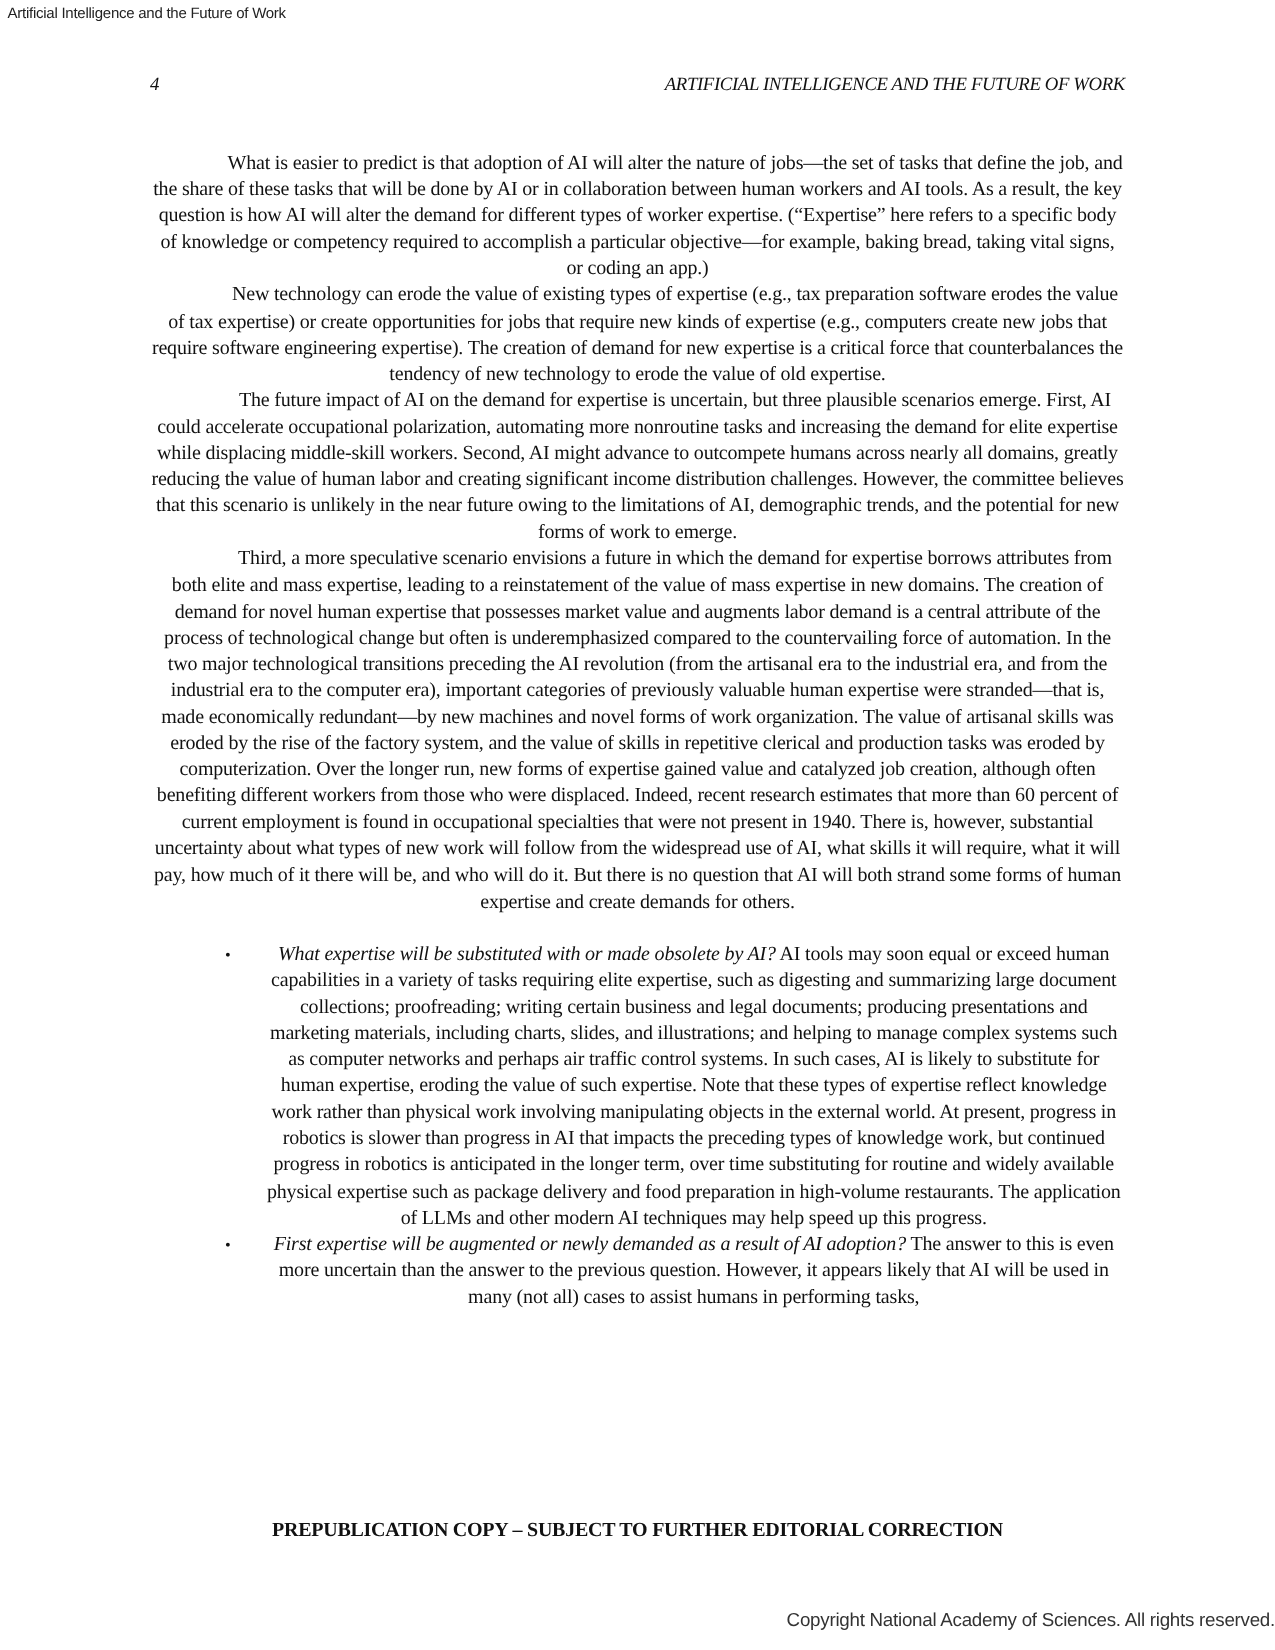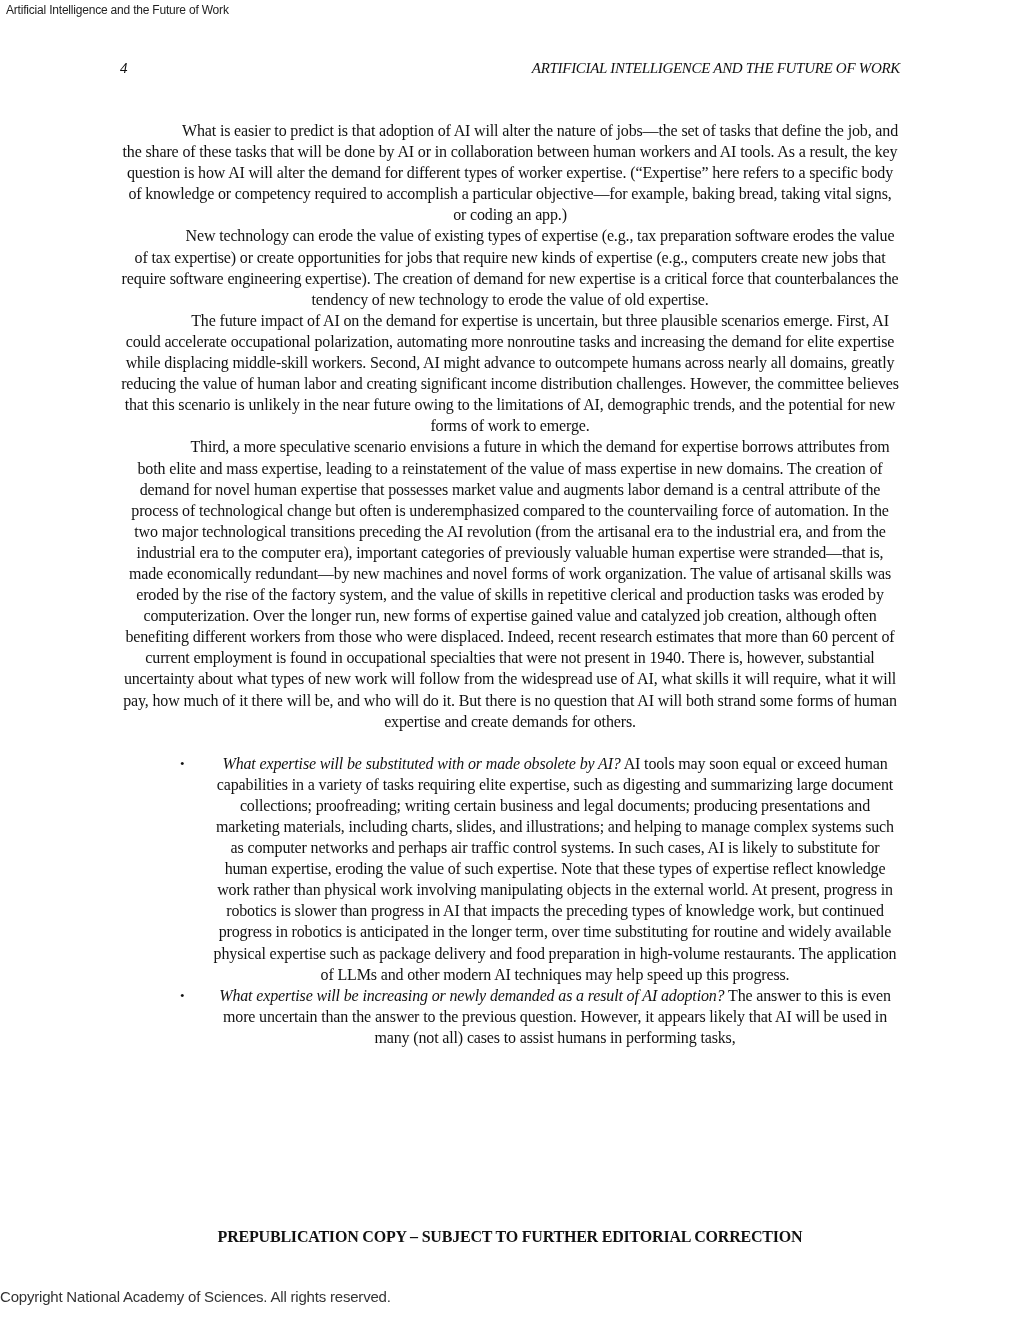--- a/index.html
+++ b/index.html
@@ -27,24 +27,23 @@
     .bullets { list-style: none; margin: 21px 0 0 0; padding: 0 0 0 90px; }
     .bullets li { position: relative; margin: 0; }
     .bullets li .bullet {
       position: absolute; left: -30px; top: 0; font-size: 13px;
     }
     .bullets li em { }
     .footer-notice {
       position: absolute; left: 0; right: 0; top: 1216px; text-align: center;
       font-family: "Liberation Serif", serif; font-weight: bold; font-size: 16px;
       letter-spacing: -0.2px;
-      margin-top: 12px;
     }
     .copyright {
-      position: absolute; left: 0; right: 0; top: 1288px; text-align: left;
+      position: absolute; left: 0; right: 0; top: 1288px; text-align: right;
       font-family: "Liberation Sans", sans-serif; font-size: 15px; color: #333;
       letter-spacing: -0.2px;
     }
   </style>
 </head>
 <body>
 
 <div class="top-title">Artificial Intelligence and the Future of Work</div>
 
 <div class="running-head">
@@ -58,20 +57,20 @@
   <p>The future impact of AI on the demand for expertise is uncertain, but three plausible scenarios emerge. First, AI could accelerate occupational polarization, automating more nonroutine tasks and increasing the demand for elite expertise while displacing middle-skill workers. Second, AI might advance to outcompete humans across nearly all domains, greatly reducing the value of human labor and creating significant income distribution challenges. However, the committee believes that this scenario is unlikely in the near future owing to the limitations of AI, demographic trends, and the potential for new forms of work to emerge.</p>
   <p>Third, a more speculative scenario envisions a future in which the demand for expertise borrows attributes from both elite and mass expertise, leading to a reinstatement of the value of mass expertise in new domains. The creation of demand for novel human expertise that possesses market value and augments labor demand is a central attribute of the process of technological change but often is underemphasized compared to the countervailing force of automation. In the two major technological transitions preceding the AI revolution (from the artisanal era to the industrial era, and from the industrial era to the computer era), important categories of previously valuable human expertise were stranded—that is, made economically redundant—by new machines and novel forms of work organization. The value of artisanal skills was eroded by the rise of the factory system, and the value of skills in repetitive clerical and production tasks was eroded by computerization. Over the longer run, new forms of expertise gained value and catalyzed job creation, although often benefiting different workers from those who were displaced. Indeed, recent research estimates that more than 60 percent of current employment is found in occupational specialties that were not present in 1940. There is, however, substantial uncertainty about what types of new work will follow from the widespread use of AI, what skills it will require, what it will pay, how much of it there will be, and who will do it. But there is no question that AI will both strand some forms of human expertise and create demands for others.</p>
 
   <ul class="bullets">
     <li>
       <span class="bullet">•</span>
       <em>What expertise will be substituted with or made obsolete by AI?</em><span> AI tools may soon equal or exceed human capabilities in a variety of tasks requiring elite expertise, such as digesting and summarizing large document collections; proofreading; writing certain business and legal documents; producing presentations and marketing materials, including charts, slides, and illustrations; and helping to manage complex systems such as computer networks and perhaps air traffic control systems. In such cases, AI is likely to substitute for human expertise, eroding the value of such expertise. Note that these types of expertise reflect knowledge work rather than physical work involving manipulating objects in the external world. At present, progress in robotics is slower than progress in AI that impacts the preceding types of knowledge work, but continued progress in robotics is anticipated in the longer term, over time substituting for routine and widely available physical expertise such as package delivery and food preparation in high-volume restaurants. The application of LLMs and other modern AI techniques may help speed up this progress.</span>
     </li>
     <li>
       <span class="bullet">•</span>
-      <em>What expertise will be increasing or newly demanded as a result of AI adoption?</em><span> The answer to this is even more uncertain than the answer to the previous question. However, it appears likely that AI will be used in many (not all) cases to assist humans in performing tasks,</span>
+      <em>First expertise will be augmented or newly demanded as a result of AI adoption?</em><span> The answer to this is even more uncertain than the answer to the previous question. However, it appears likely that AI will be used in many (not all) cases to assist humans in performing tasks,</span>
     </li>
   </ul>
 </div>
 
 <div class="footer-notice">PREPUBLICATION COPY – SUBJECT TO FURTHER EDITORIAL CORRECTION</div>
 
 <div class="copyright">Copyright National Academy of Sciences. All rights reserved.</div>
 
 </body></html>

